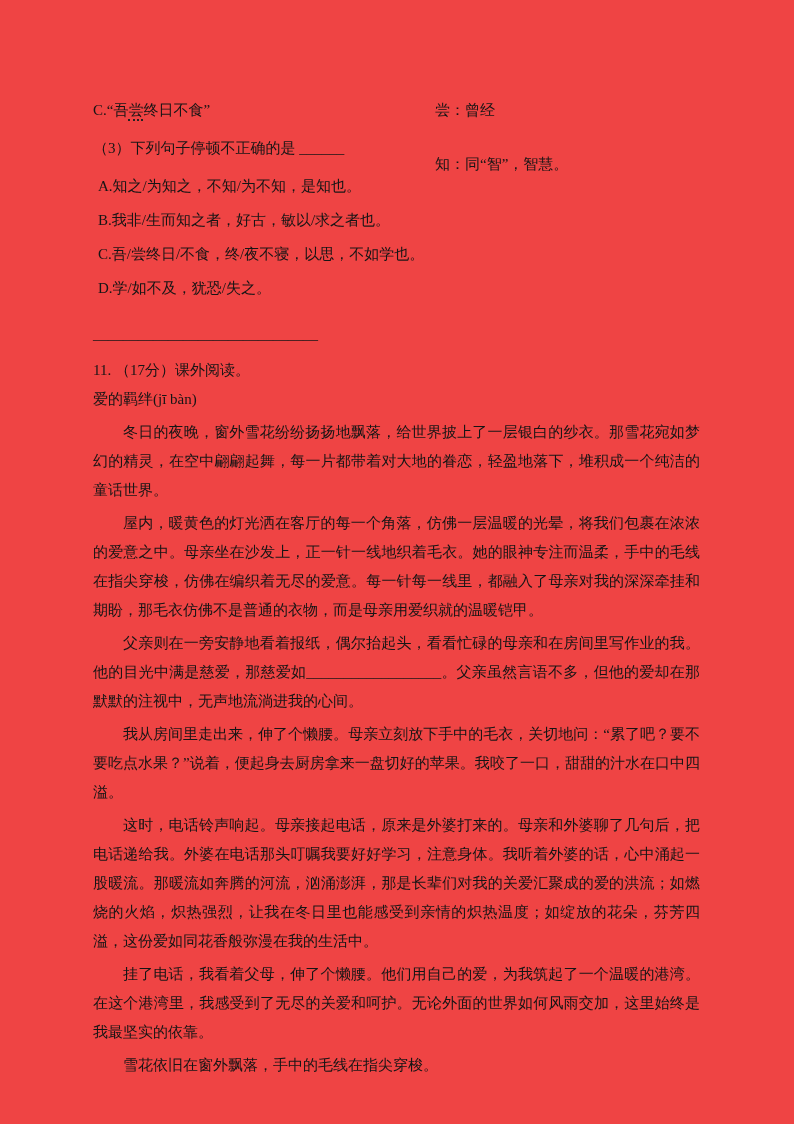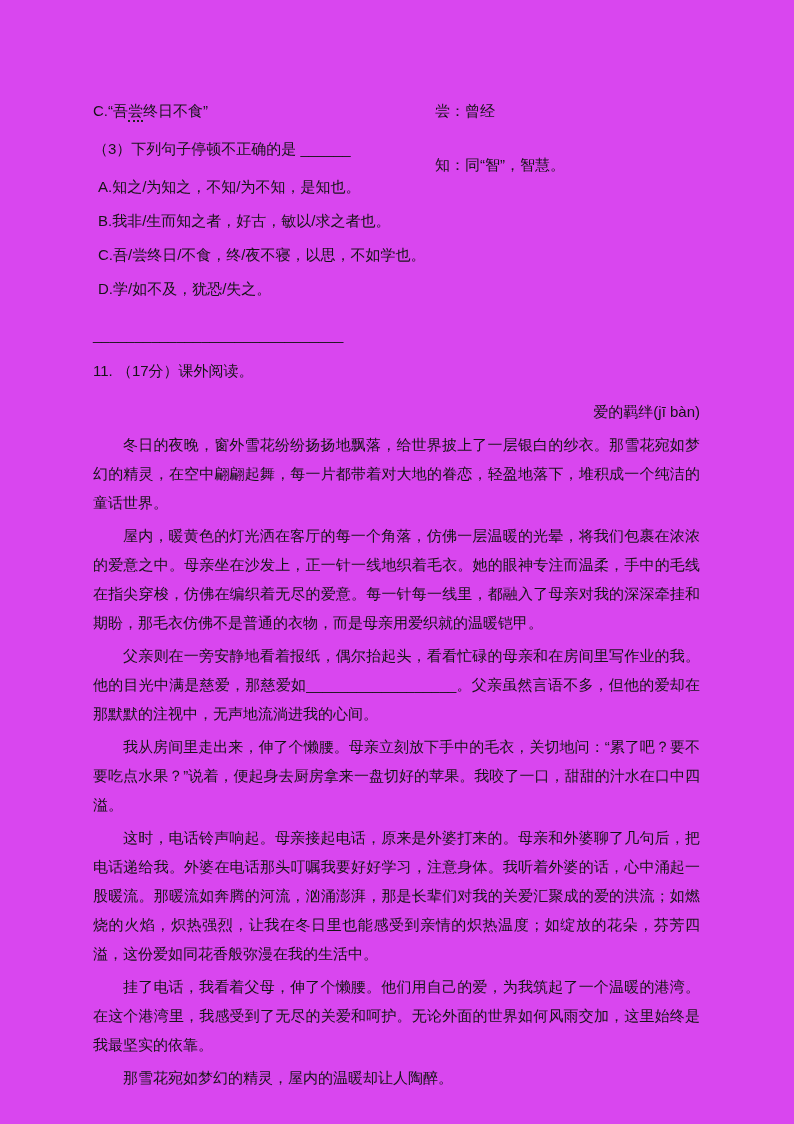--- a/index.html
+++ b/index.html
@@ -1,38 +1,38 @@
 <!DOCTYPE html>
 <html><head>
 <meta charset="utf-8">
 <style>
   * { margin: 0; padding: 0; box-sizing: border-box; }
   html, body { background: #ffffff; }
   .page {
     position: relative;
     width: 794px;
     height: 1124px;
-    background: #d946ef;
+    background: #ef4444;
     color: #151515;
-    font-family: Liberation Sans, sans-serif;
+    font-family: Liberation Serif, serif;
     font-size: 15px;
     line-height: 29px;
     padding: 96px 94px 40px 93px;
     overflow: hidden;
   }
   .row { position: relative; margin-bottom: 9px; }
   .note { position: absolute; left: 342px; top: 0; white-space: nowrap; text-align: center; }
   .note-low { top: 16px; }
   .emph { border-bottom: 2px dotted #222; padding-bottom: 1px; }
   .options p { margin: 5px; }
   .options { margin-top: 5px; }
   .q4-line { margin-top: 0; }
   .answer-blank { margin-top: 17px; letter-spacing: 0; }
   .section-head { margin-top: 7px; }
-  .passage-title { text-align: right; margin-top: 12px; }
+  .passage-title { text-align: left; margin-top: 0; }
   .para {
     text-indent: 2em;
     text-align: justify;
     margin-top: 4px;
   }
   .passage { }
 </style>
 </head>
 <body>
 
@@ -64,16 +64,16 @@
 
   <p class="passage-title">爱的羁绊(jī bàn)</p>
 
   <div class="passage">
     <p class="para">冬日的夜晚，窗外雪花纷纷扬扬地飘落，给世界披上了一层银白的纱衣。那雪花宛如梦幻的精灵，在空中翩翩起舞，每一片都带着对大地的眷恋，轻盈地落下，堆积成一个纯洁的童话世界。</p>
     <p class="para">屋内，暖黄色的灯光洒在客厅的每一个角落，仿佛一层温暖的光晕，将我们包裹在浓浓的爱意之中。母亲坐在沙发上，正一针一线地织着毛衣。她的眼神专注而温柔，手中的毛线在指尖穿梭，仿佛在编织着无尽的爱意。每一针每一线里，都融入了母亲对我的深深牵挂和期盼，那毛衣仿佛不是普通的衣物，而是母亲用爱织就的温暖铠甲。</p>
     <p class="para">父亲则在一旁安静地看着报纸，偶尔抬起头，看看忙碌的母亲和在房间里写作业的我。他的目光中满是慈爱，那慈爱如__________________。父亲虽然言语不多，但他的爱却在那默默的注视中，无声地流淌进我的心间。</p>
     <p class="para">我从房间里走出来，伸了个懒腰。母亲立刻放下手中的毛衣，关切地问：“累了吧？要不要吃点水果？”说着，便起身去厨房拿来一盘切好的苹果。我咬了一口，甜甜的汁水在口中四溢。</p>
     <p class="para">这时，电话铃声响起。母亲接起电话，原来是外婆打来的。母亲和外婆聊了几句后，把电话递给我。外婆在电话那头叮嘱我要好好学习，注意身体。我听着外婆的话，心中涌起一股暖流。那暖流如奔腾的河流，汹涌澎湃，那是长辈们对我的关爱汇聚成的爱的洪流；如燃烧的火焰，炽热强烈，让我在冬日里也能感受到亲情的炽热温度；如绽放的花朵，芬芳四溢，这份爱如同花香般弥漫在我的生活中。</p>
     <p class="para">挂了电话，我看着父母，伸了个懒腰。他们用自己的爱，为我筑起了一个温暖的港湾。在这个港湾里，我感受到了无尽的关爱和呵护。无论外面的世界如何风雨交加，这里始终是我最坚实的依靠。</p>
-    <p class="para">那雪花宛如梦幻的精灵，屋内的温暖却让人陶醉。</p>
+    <p class="para">雪花依旧在窗外飘落，手中的毛线在指尖穿梭。</p>
   </div>
 
 </div>
 
 </body></html>

